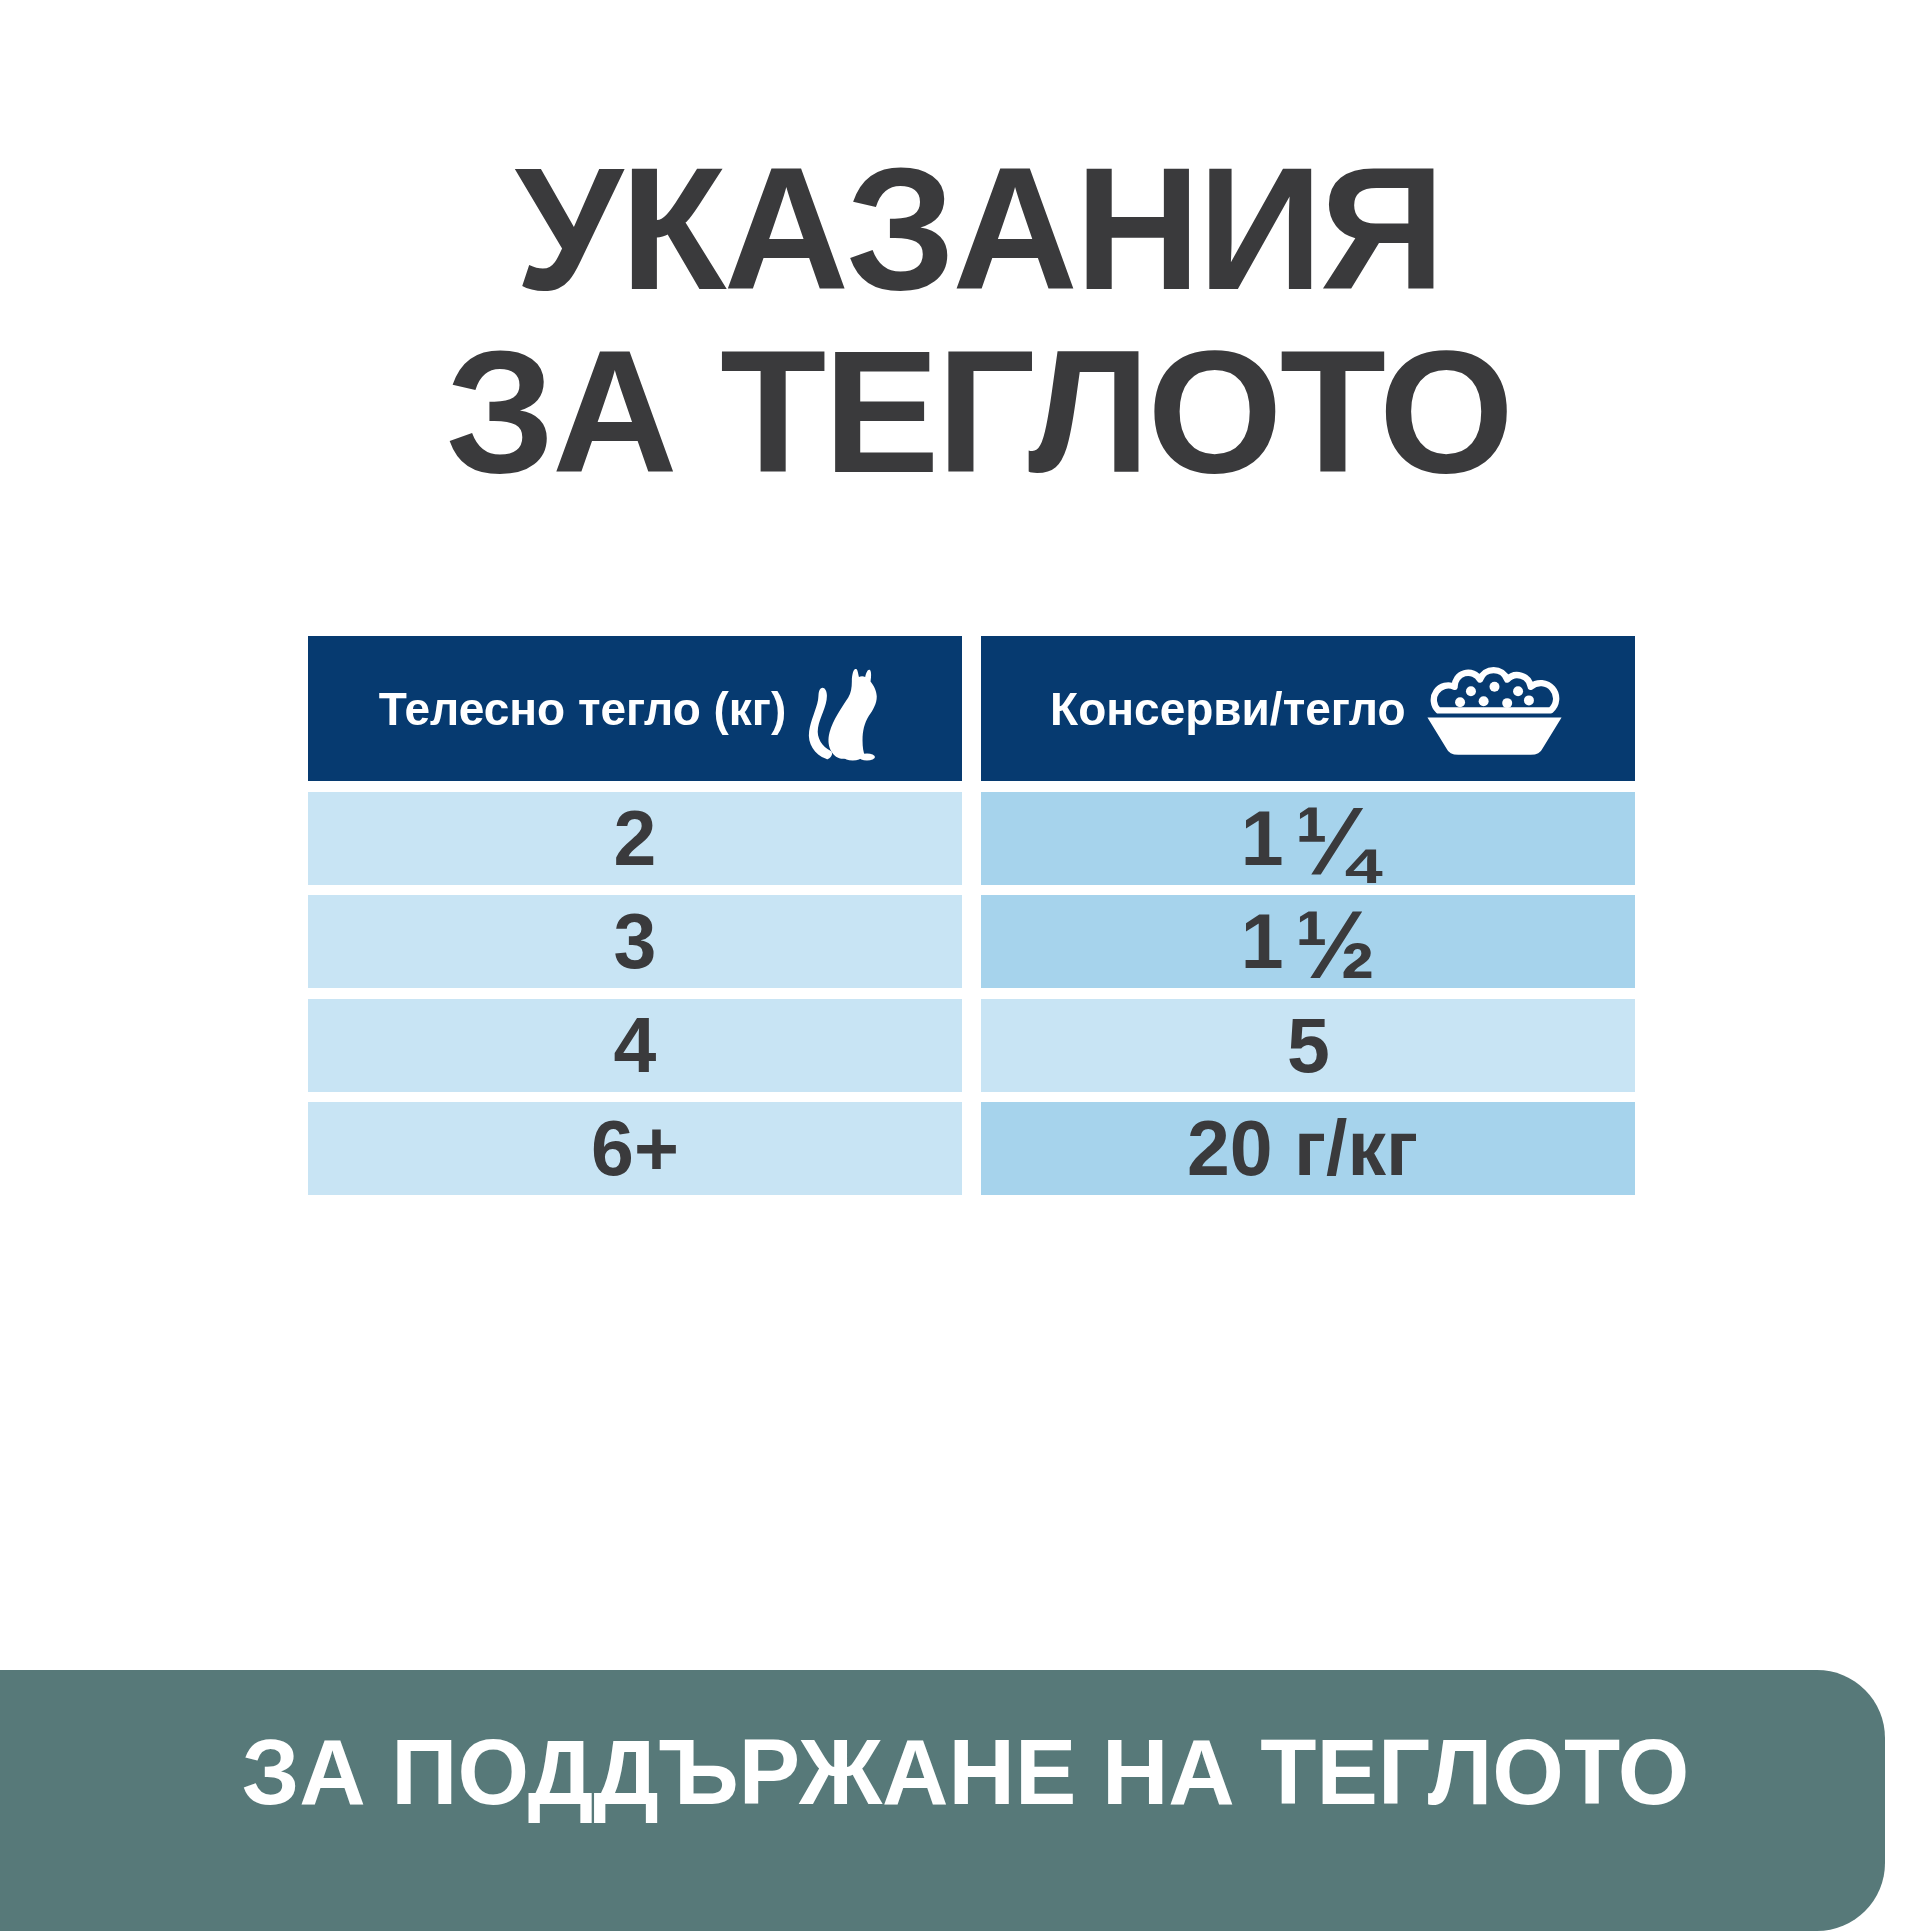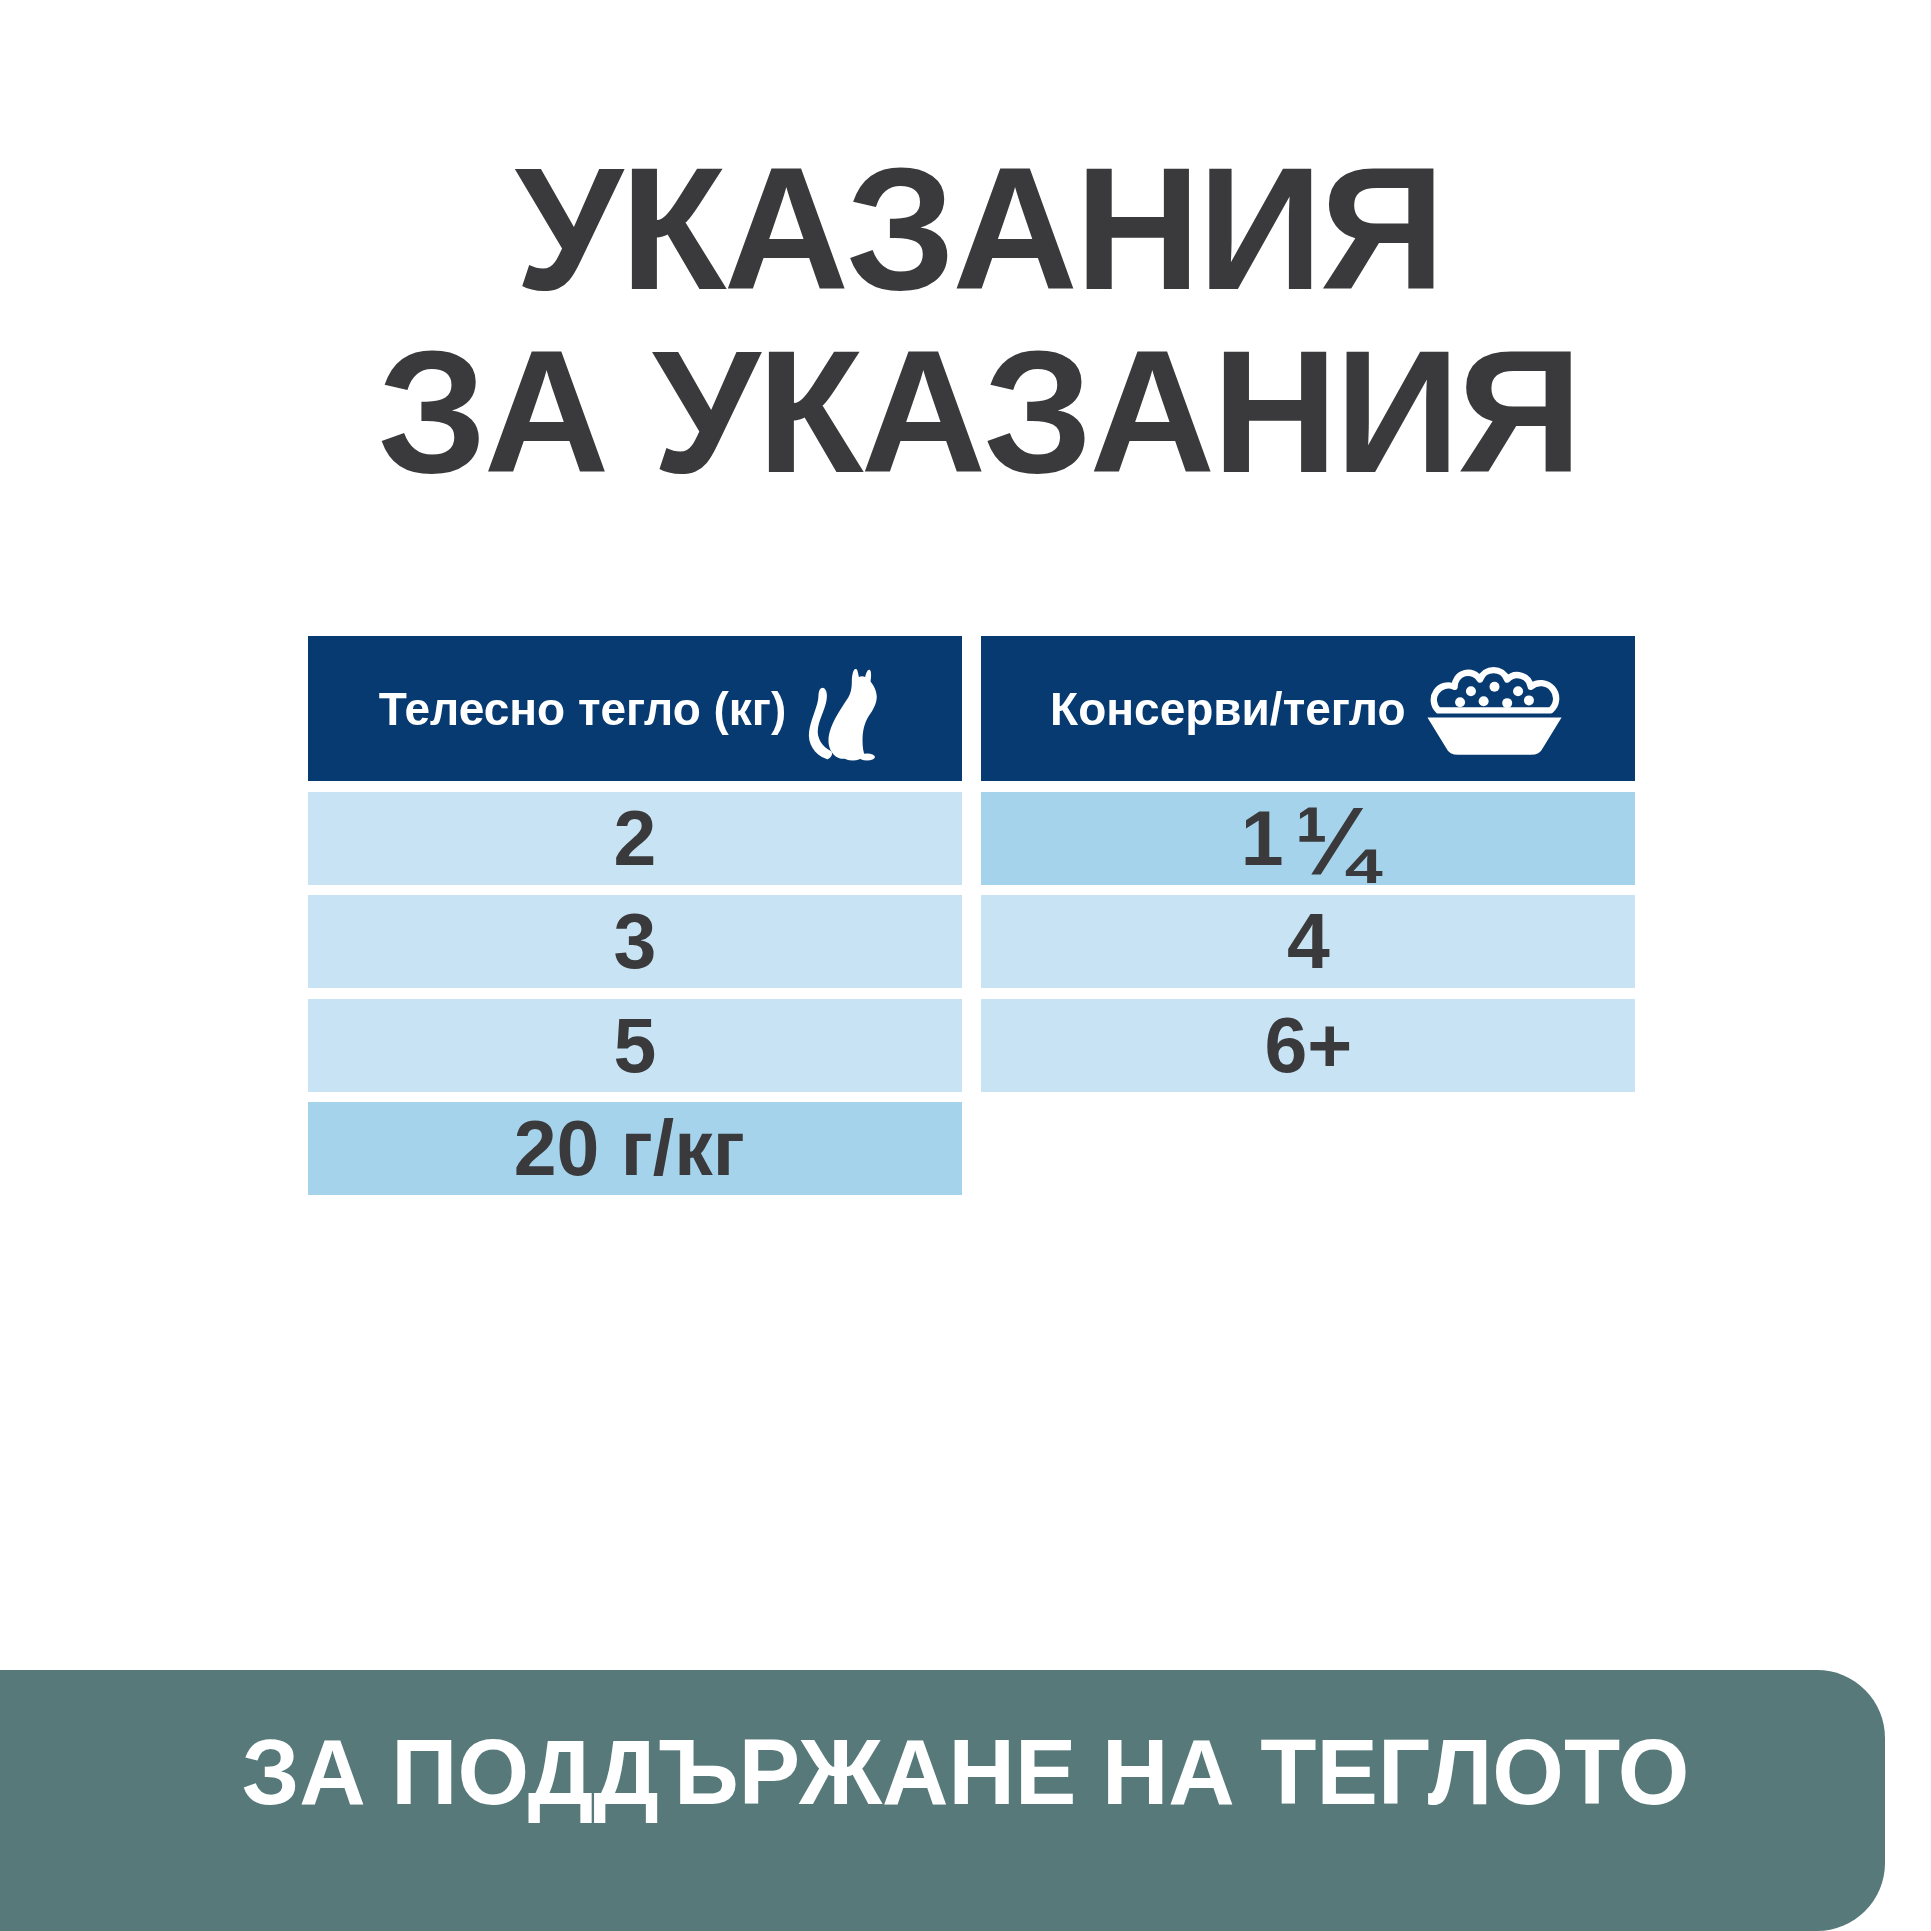--- a/index.html
+++ b/index.html
@@ -49,21 +49,21 @@
   }
   .icon svg{display:block;}
 </style>
 </head>
 <body>
 
 <div class="page">
 
   <h1 class="title">
     <span>УКАЗАНИЯ</span><br>
-    <span>ЗА УКАЗАНИЯ</span>
+    <span>ЗА ТЕГЛОТО</span>
   </h1>
 
   <div class="feeding-table">
 
     <div class="th">
       <span class="hdr-label">Телесно тегло (кг)</span>
       <span class="icon">
         <svg width="89" height="106" viewBox="0 0 100 118" fill="#ffffff" xmlns="http://www.w3.org/2000/svg">
           <path d="M27,115 C14,110 6,98 8,84 C10,71 16,60 18,49 C19,43 18,39 21,36 C24,33 28,37 28,44 C28,56 20,68 18,80 C16,92 23,101 32,106 C35,108 34,112 31,114 C30,115 28,116 27,115 Z"></path>
           <path d="M44,115 C33,112 27,100 31,85 C35,71 44,58 52,46 C55,41 56,35 56,28 C56,20 58,14 60,14 L61,14 C62,14 63,18 64,23 C66,22 69,22 71,23 C72,18 74,14 76,15 C78,16 78,22 77,28 C81,33 84,39 84,45 C84,53 80,60 75,67 C70,75 68,84 68,94 C68,102 69,108 71,112 C72,114 71,115 68,115 L44,115 Z"></path>
@@ -87,20 +87,21 @@
           <circle cx="94" cy="46" r="5.5" fill="#ffffff"></circle>
           <circle cx="118" cy="43" r="5.5" fill="#ffffff"></circle>
         </svg>
       </span>
     </div>
 
     <div class="td td-weight">2</div>
     <div class="td td-portion"><span>1</span><span class="frac">¼</span></div>
 
     <div class="td td-weight">3</div>
+    <div class="td td-portion"><span>1</span><span class="frac">½</span></div>
 
     <div class="td td-weight">4</div>
 
     <div class="td td-weight">5</div>
 
     <div class="td td-weight">6+</div>
     <div class="td td-portion"><span>20 г/кг</span><span class="frac"></span></div>
 
   </div>
 

